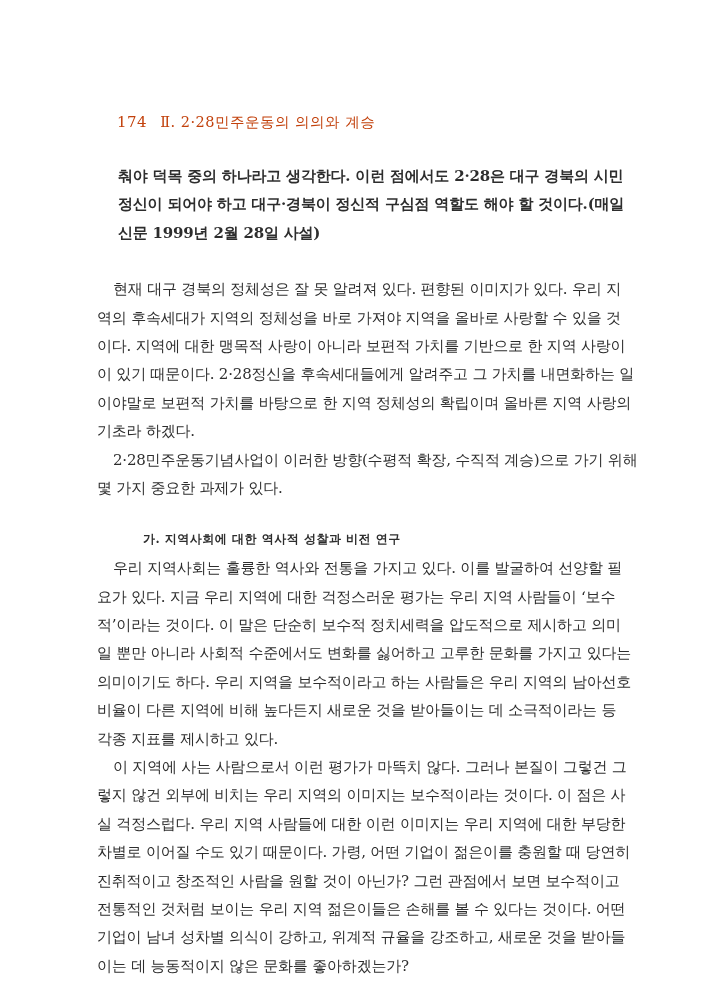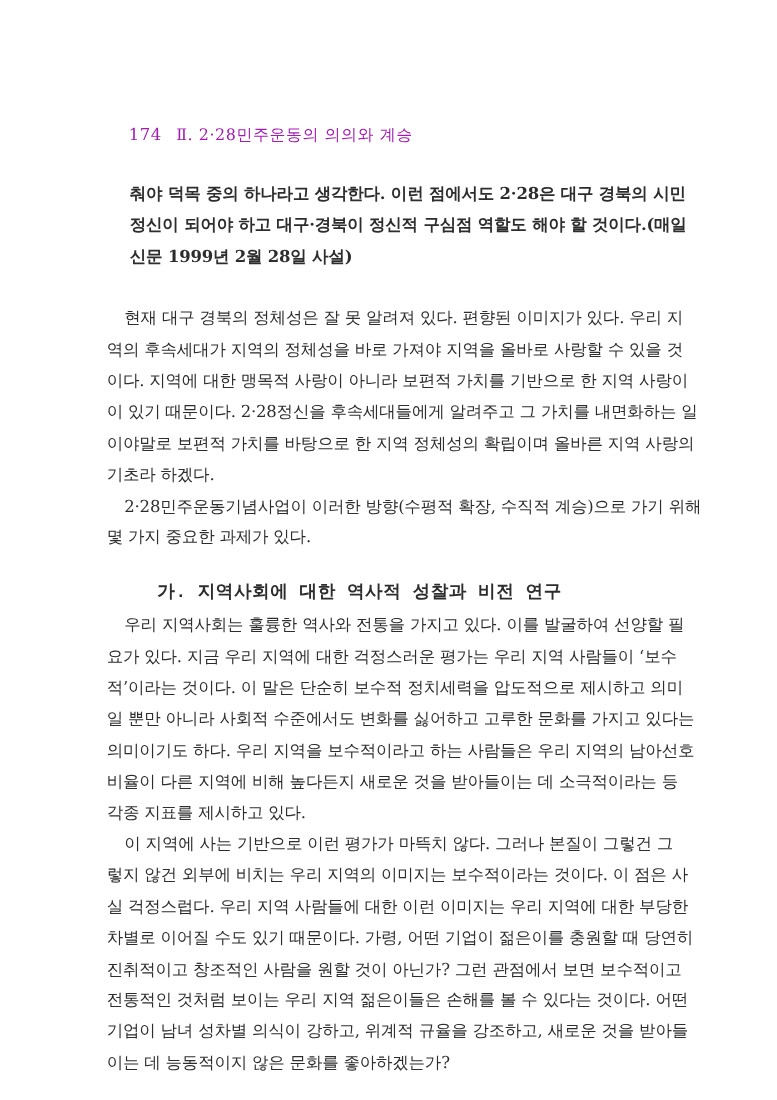--- a/index.html
+++ b/index.html
@@ -22,21 +22,21 @@
     top: 113px;
     width: 510px;
   }
   .running-header {
     display: flex;
     align-items: baseline;
     gap: 13px;
     padding-left: 20px;
     font-size: 14.5px;
     letter-spacing: 0.5px;
-    color: #a21caf;
+    color: #c2410c;
     white-space: nowrap;
   }
   .running-header .page-num {
     font-size: 15px;
   }
   .content {
     margin-top: 30px;
     font-size: 15px;
     letter-spacing: -0.2px;
   }
@@ -59,26 +59,25 @@
   }
   .quote-block {
     padding-left: 21px;
     font-weight: bold;
   }
   .gap-after-quote { height: 28px; }
   .gap-before-heading { height: 22px; }
   .section-heading {
     padding-left: 46px;
     font-weight: bold;
-    font-size: 16px;
+    font-size: 12px;
     letter-spacing: 0.5px;
     height: 30px;
     line-height: 30px;
     white-space: nowrap;
-    font-family: Liberation Mono, monospace;
   }
 </style>
 </head>
 <body>
 
 <div class="page">
   <div class="page-inner">
 
     <div class="running-header">
       <span class="page-num">174</span>
@@ -117,21 +116,21 @@
           <div class="line indent">우리 지역사회는 훌륭한 역사와 전통을 가지고 있다. 이를 발굴하여 선양할 필</div>
           <div class="line">요가 있다. 지금 우리 지역에 대한 걱정스러운 평가는 우리 지역 사람들이 ‘보수</div>
           <div class="line">적’이라는 것이다. 이 말은 단순히 보수적 정치세력을 압도적으로 제시하고 의미</div>
           <div class="line">일 뿐만 아니라 사회적 수준에서도 변화를 싫어하고 고루한 문화를 가지고 있다는</div>
           <div class="line">의미이기도 하다. 우리 지역을 보수적이라고 하는 사람들은 우리 지역의 남아선호</div>
           <div class="line">비율이 다른 지역에 비해 높다든지 새로운 것을 받아들이는 데 소극적이라는 등</div>
           <div class="line last">각종 지표를 제시하고 있다.</div>
         </div>
 
       <div class="para">
-          <div class="line indent">이 지역에 사는 기반으로 이런 평가가 마뜩치 않다. 그러나 본질이 그렇건 그</div>
+          <div class="line indent">이 지역에 사는 사람으로서 이런 평가가 마뜩치 않다. 그러나 본질이 그렇건 그</div>
           <div class="line">렇지 않건 외부에 비치는 우리 지역의 이미지는 보수적이라는 것이다. 이 점은 사</div>
           <div class="line">실 걱정스럽다. 우리 지역 사람들에 대한 이런 이미지는 우리 지역에 대한 부당한</div>
           <div class="line">차별로 이어질 수도 있기 때문이다. 가령, 어떤 기업이 젊은이를 충원할 때 당연히</div>
           <div class="line">진취적이고 창조적인 사람을 원할 것이 아닌가? 그런 관점에서 보면 보수적이고</div>
           <div class="line">전통적인 것처럼 보이는 우리 지역 젊은이들은 손해를 볼 수 있다는 것이다. 어떤</div>
           <div class="line">기업이 남녀 성차별 의식이 강하고, 위계적 규율을 강조하고, 새로운 것을 받아들</div>
           <div class="line last">이는 데 능동적이지 않은 문화를 좋아하겠는가?</div>
         </div>
 
     </div>

